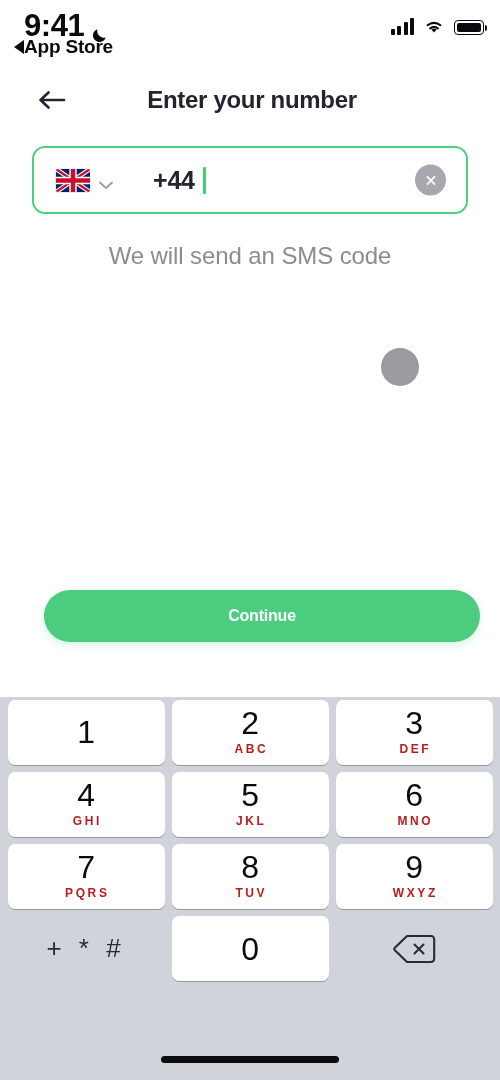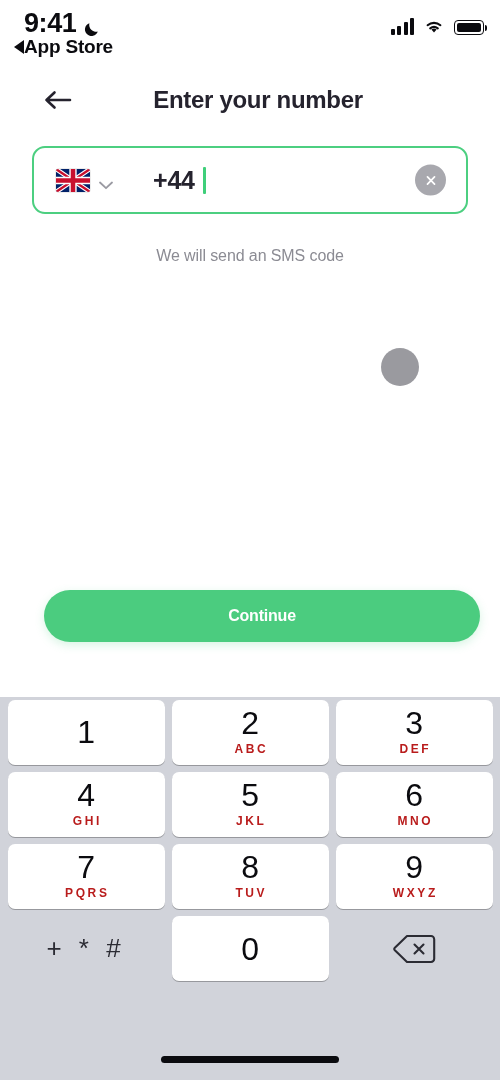--- a/index.html
+++ b/index.html
@@ -16,21 +16,21 @@
     width:500px; height:1080px;
     background:#ffffff;
   }
 
   
   .statusbar {
     position:absolute; top:0; left:0; width:500px; height:66px;
   }
   .sb-time {
     position:absolute; left:24px; top:8px;
-    font-size:27px; font-weight:700; color:#0b0b0f;
+    font-size:31px; font-weight:700; color:#0b0b0f;
     letter-spacing:-0.4px;
     display:flex; align-items:center; gap:6px;
   }
   .moon-icon { display:inline-block; width:20px; height:20px; position:relative; top:1px; }
   .sb-appstore {
     position:absolute; left:14px; top:36px;
     font-size:19px; font-weight:600; color:#0b0b0f;
     display:flex; align-items:center; 
     letter-spacing:-0.2px;
   }
@@ -56,21 +56,21 @@
     border-radius:4px; position:relative; padding:1.6px;
   }
   .battery::after {
     content:""; position:absolute; right:-4px; top:4px;
     width:2.4px; height:6px; background:#0b0b0f; border-radius:0 2px 2px 0;
   }
   .battery span { display:block; width:100%; height:100%; background:#0b0b0f; border-radius:2px; }
 
   
   .navbar {
-    position:absolute; top:74px; left:8px; width:422px; height:52px;
+    position:absolute; top:74px; left:2px; width:422px; height:52px;
   }
   .back-btn {
     position:absolute; left:30px; top:6px;
     width:40px; height:40px;
     display:flex; align-items:center; justify-content:center;
     cursor:pointer;
   }
   .nav-title {
     position:absolute; left:0; top:0; width:500px;
     text-align:center; line-height:52px;
@@ -110,21 +110,21 @@
     width:31px; height:31px; border-radius:50%;
     background:#a8a8ae;
     display:flex; align-items:center; justify-content:center;
     cursor:pointer;
   }
 
   
   .helper {
     position:absolute; top:240px; left:0; width:500px;
     text-align:center;
-    font-size:16px; color:#8b8b93; line-height:31px;
+    font-size:24px; color:#8b8b93; line-height:31px;
     letter-spacing:-0.1px;
   }
 
   
   .touch-dot {
     position:absolute; left:381px; top:348px;
     width:38px; height:38px; border-radius:50%;
     background:#9a9a9f;
   }
 

